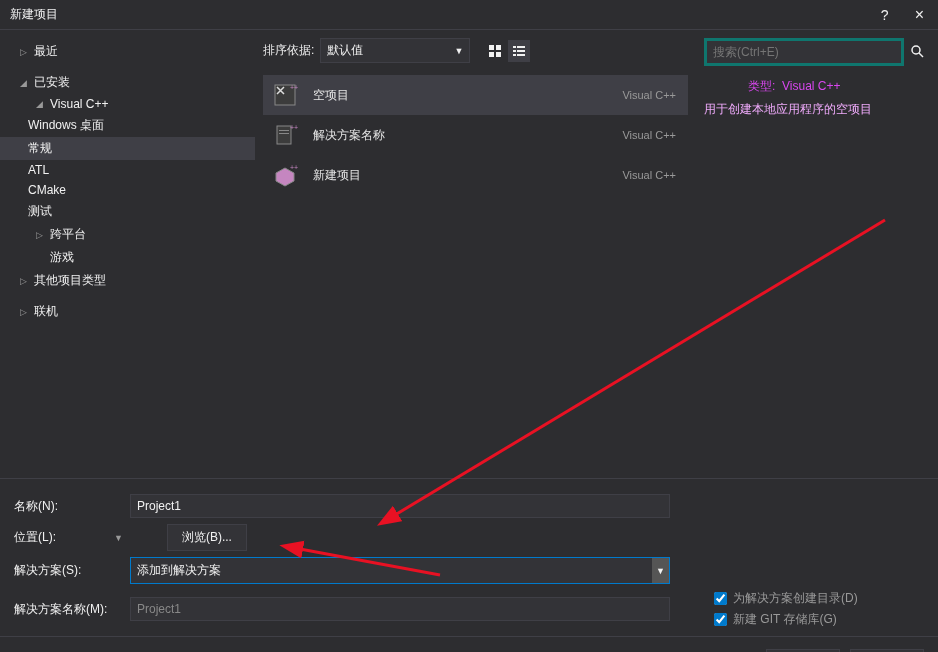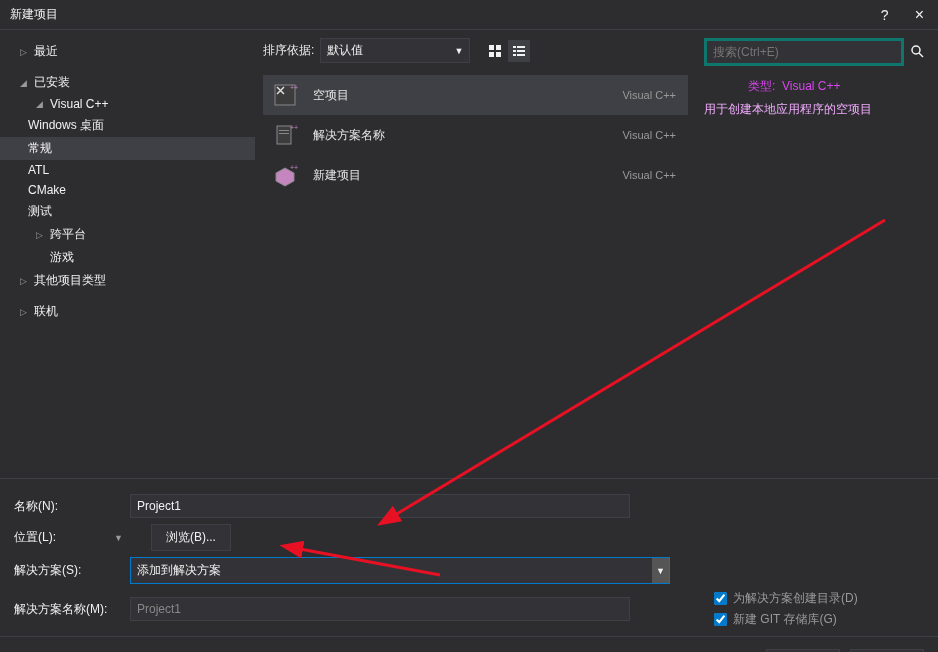--- a/index.html
+++ b/index.html
@@ -39,24 +39,24 @@
 .rightpane { width: 242px; padding: 8px; }
 .search-row { display: flex; align-items: center; margin-bottom: 12px; }
 .search-input { flex: 1; background: #333337; border: 3px solid #0f766e; color: #999; padding: 4px 6px; font-size: 12px; }
 .search-icon { padding: 0 6px; color: #f1f1f1; cursor: pointer; }
 .type-line { color: #d946ef; margin-bottom: 6px; margin-left: 44px; }
 .desc-line { color: #f0abfc; }
 
 .form { padding: 15px 14px 2px 14px; border-top: 1px solid #3f3f46; }
 .form-row { display: flex; align-items: center; margin-bottom: 6px; gap: 8px; }
 .form-label { width: 108px; color: #f1f1f1; font-size: 12px; }
-.form-input { background: #333337; border: 1px solid #3f3f46; color: #f1f1f1; padding: 4px 6px; font-size: 12px; width: 500px; }
+.form-input { background: #333337; border: 1px solid #3f3f46; color: #f1f1f1; padding: 4px 6px; font-size: 12px; width: 540px; }
 .form-dropdown { background: #333337; border: 1px solid #007acc; color: #f1f1f1; padding: 4px 6px; font-size: 12px; width: 540px; display: flex; justify-content: space-between; cursor: pointer; }
 .form-dropdown .dd-arrow { background: #555; padding: 0 4px; margin: -4px -6px -4px 0; display: flex; align-items: center; font-size: 9px; }
-.browse-btn { background: #333337; border: 1px solid #3f3f46; color: #f1f1f1; padding: 4px 14px; font-size: 12px; cursor: pointer; margin-left: 20px; }
+.browse-btn { background: #333337; border: 1px solid #3f3f46; color: #f1f1f1; padding: 4px 14px; font-size: 12px; cursor: pointer; margin-left: 36px; }
 .checkbox-row { display: flex; align-items: center; gap: 6px; color: #999; }
 .checkbox { width: 13px; height: 13px; accent-color: #007acc; }
 .right-col { margin-left: auto; width: 210px; }
 
 .buttons { display: flex; justify-content: flex-end; gap: 10px; padding: 12px 14px; border-top: 1px solid #3f3f46; }
 .btn { background: #333337; border: 1px solid #3f3f46; color: #f1f1f1; padding: 4px 24px; font-size: 12px; cursor: pointer; }
 
 .template-icon svg { width: 26px; height: 26px; }
 
 .arrow-svg { position: absolute; pointer-events: none; top: 0; left: 0; }

